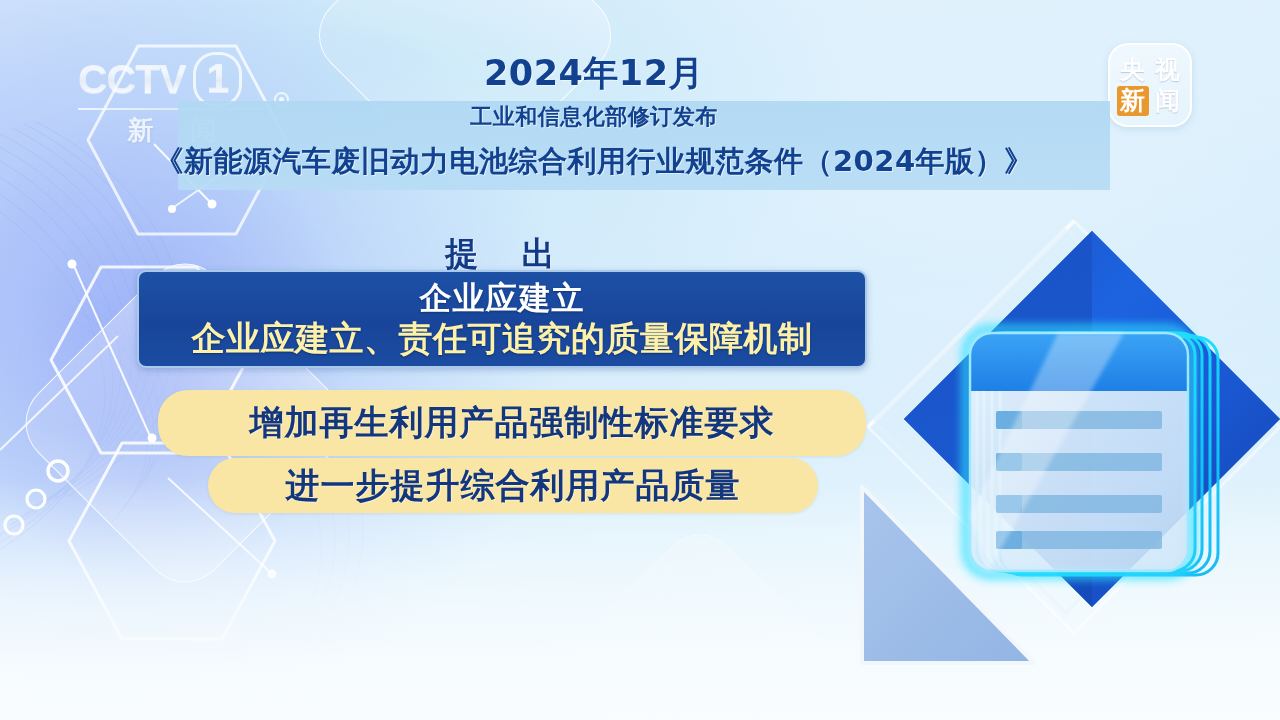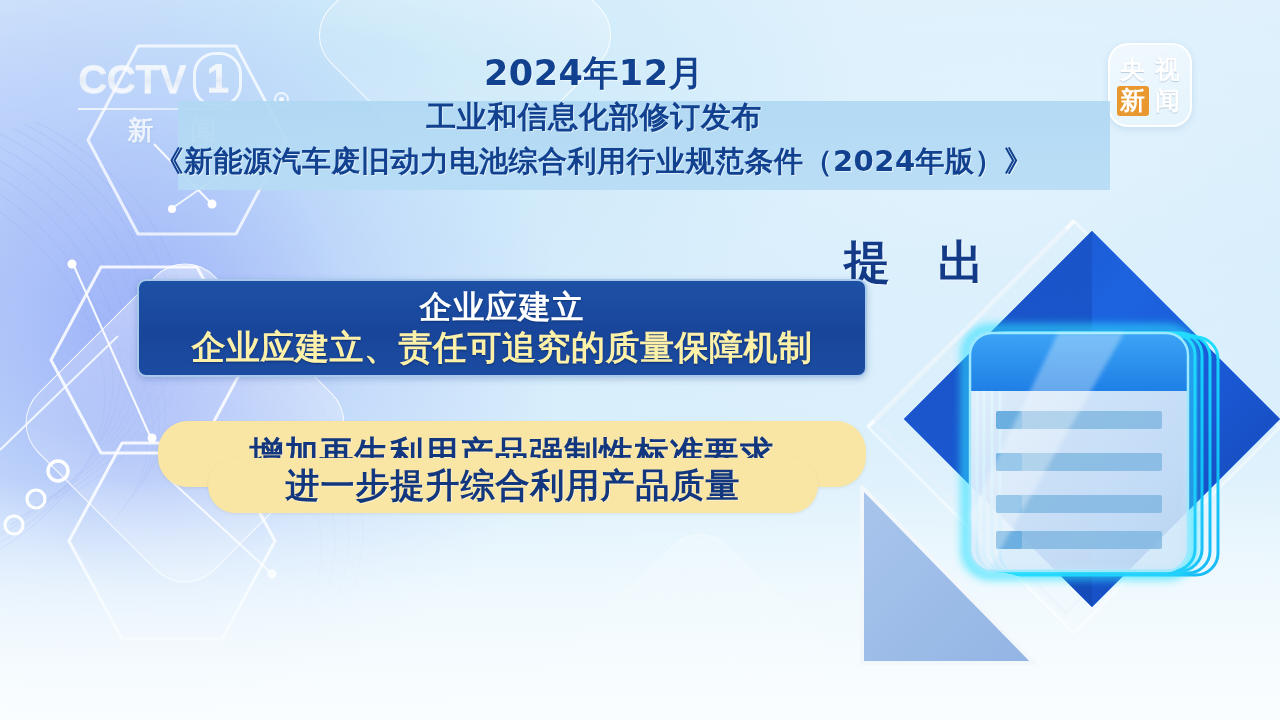--- a/index.html
+++ b/index.html
@@ -130,35 +130,35 @@
     position:absolute; left:0; top:52px; width:1188px;
     text-align:center;
   }
   .t-line {
     color:#11418f;
     font-weight:700;
     letter-spacing:.5px;
     text-shadow:1px 1px 0 rgba(255,255,255,.55);
   }
   .t-date { font-size:35px; line-height:42px; margin-bottom:2px; }
-  .t-org  { font-size:30px; line-height:42px; }
+  .t-org  { font-size:22px; line-height:42px; }
   .t-doc  { font-size:29px; line-height:46px; }
 
   
   .tichu {
     position:absolute; left:0; top:232px; width:1000px;
-    text-align:right;
-    font-size:46px; font-weight:700; letter-spacing:16px; text-indent:16px;
+    text-align:center;
+    font-size:33px; font-weight:700; letter-spacing:16px; text-indent:16px;
     color:#123a86;
     text-shadow:1px 1px 0 rgba(255,255,255,.6);
   }
 
   
   .stmt-box {
-    position:absolute; left:137px; top:279px; width:730px; height:98px;
+    position:absolute; left:137px; top:270px; width:730px; height:98px;
     background:linear-gradient(180deg,#1d51a6 0%, #18459a 55%, #1b4ca1 100%);
     border:2px solid #a9c9ea;
     border-radius:9px;
     box-shadow:0 2px 6px rgba(40,80,150,.28);
     display:flex; flex-direction:column; align-items:center; justify-content:center;
   }
   .stmt-l1 {
     color:#ffffff; font-size:32px; font-weight:700; line-height:38px;
     letter-spacing:1px;
     text-shadow:0 1px 2px rgba(0,30,80,.5);
@@ -174,21 +174,21 @@
     position:absolute;
     background:#fae6a4;
     border-radius:30px;
     display:flex; align-items:center; justify-content:center;
     box-shadow:0 1px 3px rgba(150,150,110,.18);
   }
   .pill span {
     color:#13377f; font-weight:700; font-size:34px; letter-spacing:1px;
     text-shadow:1px 1px 0 rgba(255,255,255,.4);
   }
-  #pill-1 { left:158px; top:390px; width:708px; height:66px;margin-top:31px; }
+  #pill-1 { left:158px; top:390px; width:708px; height:66px; }
   #pill-2 { left:208px; top:458px; width:610px; height:55px; }
 
   
   .art { position:absolute; left:838px; top:215px; width:442px; height:480px; }
   .art svg { display:block; overflow:visible; }
 </style>
 </head>
 <body>
 
 <div id="stage">

